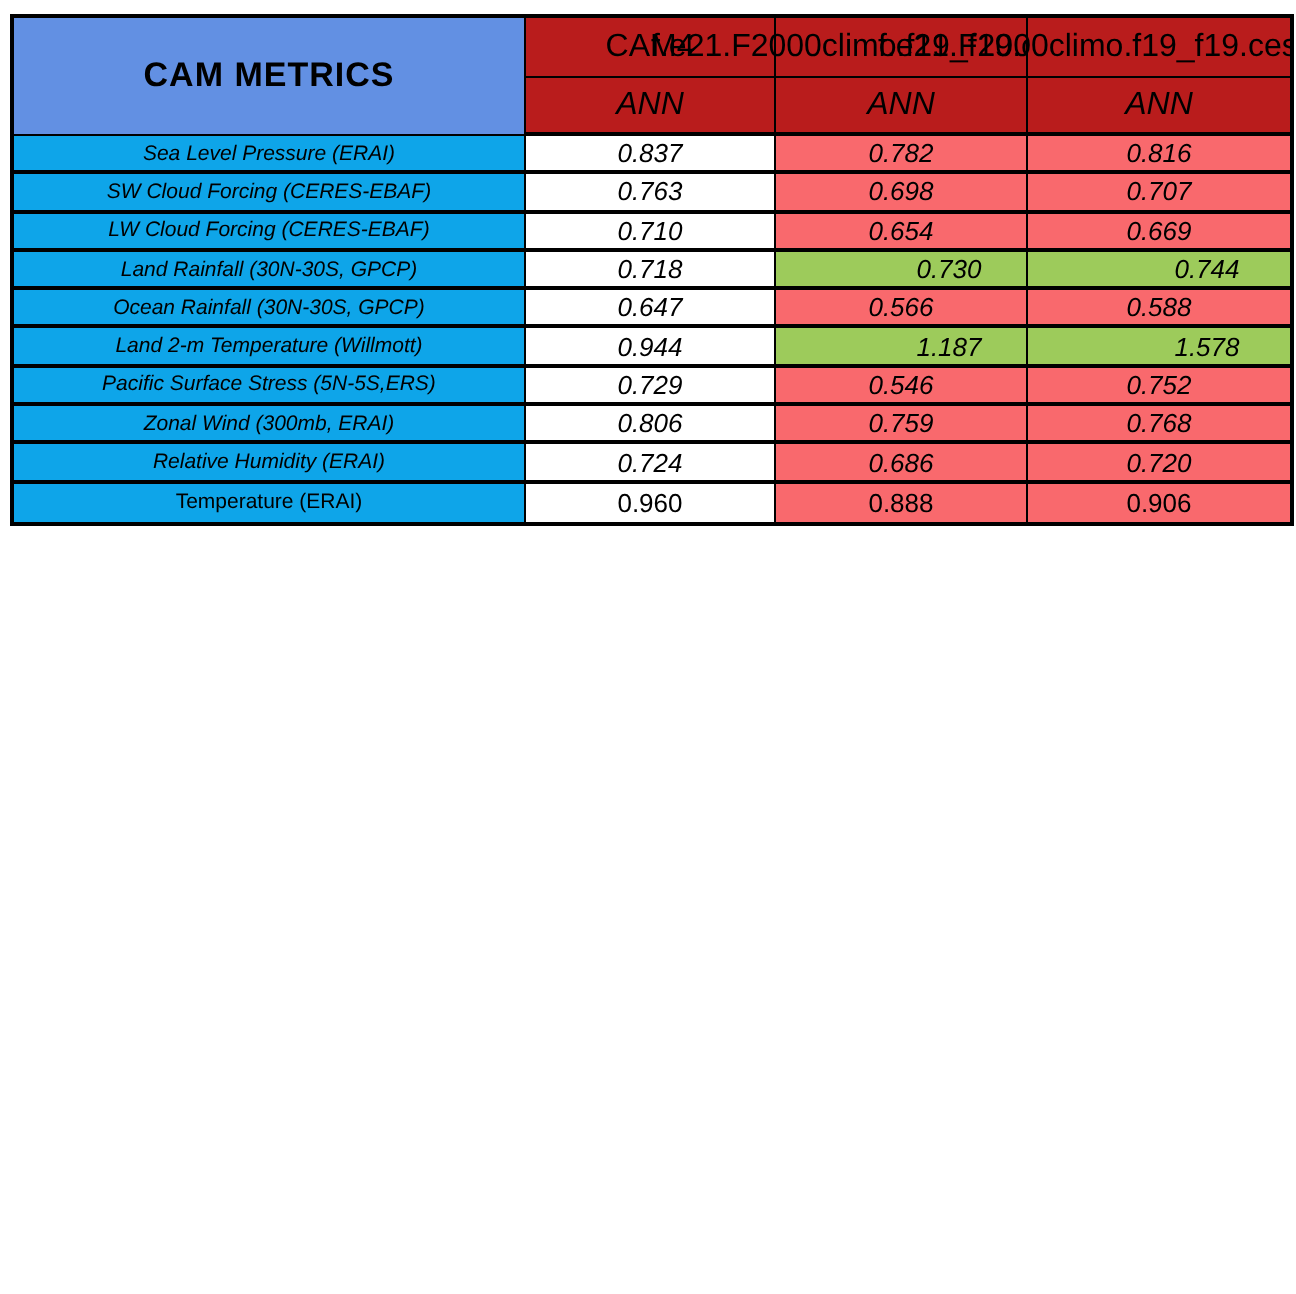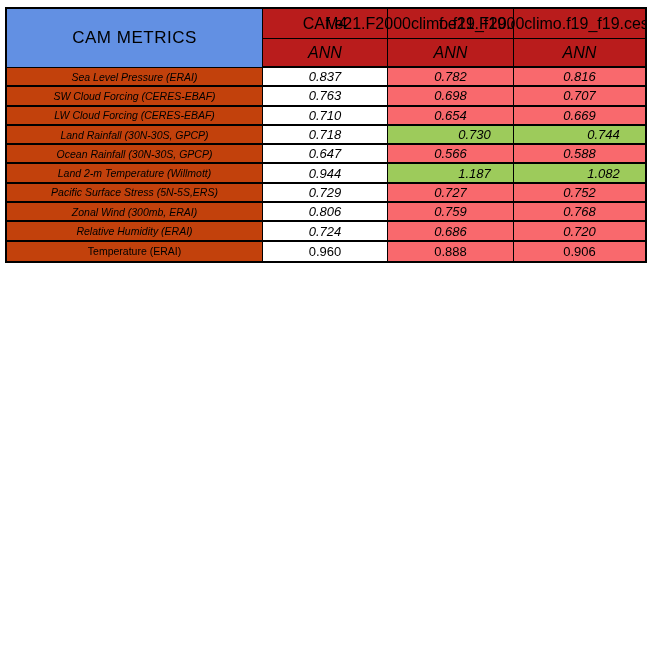--- a/index.html
+++ b/index.html
@@ -36,25 +36,25 @@
   }
   .col-last { border-right: none; }
   .row-last { border-bottom: none; }
   .thick-b { border-bottom-width: 2px; font-style: italic; }
 
   .title-cell {
     grid-column: 1;
     grid-row: 1 / span 2;
     background: #6290E3;
     font-size: 17px;
-    font-weight: normal;
+    font-weight: bold;
     letter-spacing: 0.5px;
   }
   .hdr { background: #b91c1c; font-size: 16px; }
-  .label-cell { background: #c2410c; font-size: 10.5px; }
+  .label-cell { background: #0ea5e9; font-size: 10.5px; }
   .val { font-size: 13px; background: #ffffff; }
   .red { background: #F9696D; }
   .green { background: #9DCB5B; padding-left: 48px; }
 
   
   .overflow-label {
     position: absolute;
     left: 50%; top: 50%;
     transform: translate(-50%, -50%);
     white-space: nowrap;
@@ -103,25 +103,25 @@
     <div class="cell val green thick-b col-last">0.744</div>
 
     <div class="cell label-cell thick-b">Ocean Rainfall (30N-30S, GPCP)</div>
     <div class="cell val thick-b">0.647</div>
     <div class="cell val red thick-b">0.566</div>
     <div class="cell val red thick-b col-last">0.588</div>
 
     <div class="cell label-cell thick-b">Land 2-m Temperature (Willmott)</div>
     <div class="cell val thick-b">0.944</div>
     <div class="cell val green thick-b">1.187</div>
-    <div class="cell val green thick-b col-last">1.082</div>
+    <div class="cell val green thick-b col-last">1.578</div>
 
     <div class="cell label-cell thick-b">Pacific Surface Stress (5N-5S,ERS)</div>
     <div class="cell val thick-b">0.729</div>
-    <div class="cell val red thick-b">0.727</div>
+    <div class="cell val red thick-b">0.546</div>
     <div class="cell val red thick-b col-last">0.752</div>
 
     <div class="cell label-cell thick-b">Zonal Wind (300mb, ERAI)</div>
     <div class="cell val thick-b">0.806</div>
     <div class="cell val red thick-b">0.759</div>
     <div class="cell val red thick-b col-last">0.768</div>
 
     <div class="cell label-cell thick-b">Relative Humidity (ERAI)</div>
     <div class="cell val thick-b">0.724</div>
     <div class="cell val red thick-b">0.686</div>

